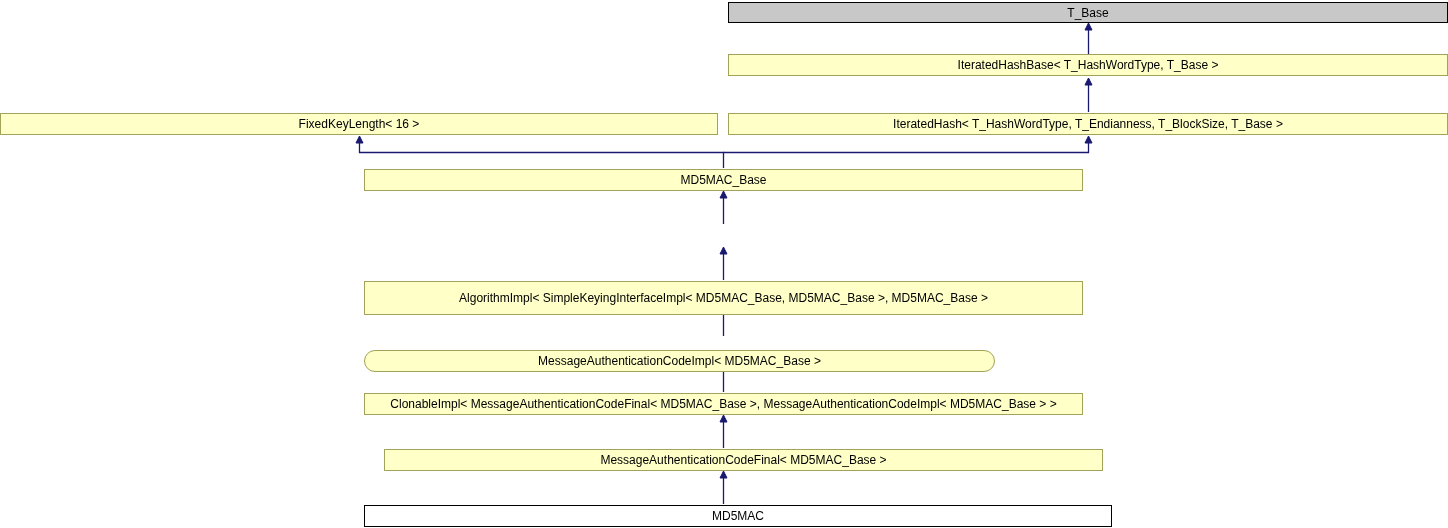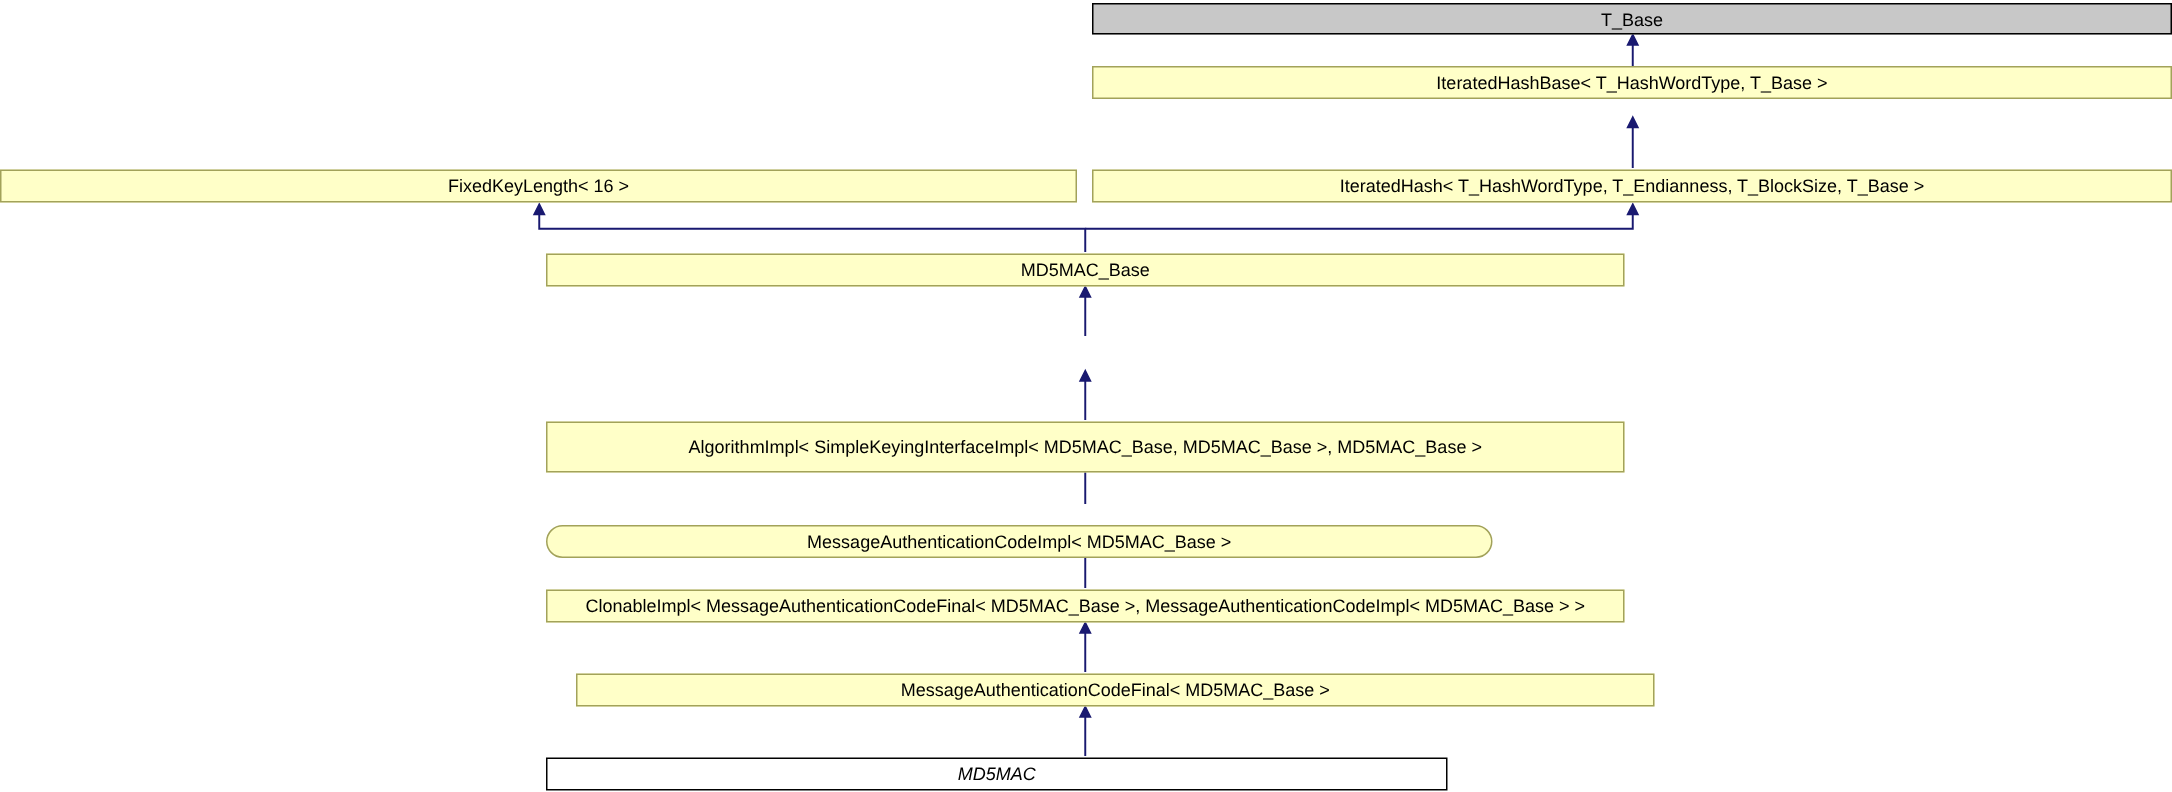--- a/index.html
+++ b/index.html
@@ -55,22 +55,22 @@
       <polygon points="723.5,303 720,310 727,310" fill="#191970" stroke="#191970"></polygon>
       <polyline points="723.5,392 723.5,365" fill="none" stroke="#191970" stroke-width="1.3"></polyline>
       <polygon points="723.5,359 720,366 727,366" fill="#191970" stroke="#191970"></polygon>
       <polyline points="723.5,448 723.5,421" fill="none" stroke="#191970" stroke-width="1.3"></polyline>
       <polygon points="723.5,415 720,422 727,422" fill="#191970" stroke="#191970"></polygon>
       <polyline points="723.5,504 723.5,477" fill="none" stroke="#191970" stroke-width="1.3"></polyline>
       <polygon points="723.5,471 720,478 727,478" fill="#191970" stroke="#191970"></polygon>
     </svg>
 
 <div class="node undocumented" style="left: 728px; top: 2px; width: 720px; height: 21px;">T_Base</div>
-    <div class="node documented" style="left: 728px; top: 44px; width: 720px; height: 22px;">IteratedHashBase&lt; T_HashWordType, T_Base &gt;</div>
+    <div class="node documented" style="left: 728px; top: 54px; width: 720px; height: 22px;">IteratedHashBase&lt; T_HashWordType, T_Base &gt;</div>
     <div class="node documented" style="left: 0px; top: 113px; width: 718px; height: 22px;">FixedKeyLength&lt; 16 &gt;</div>
     <div class="node documented" style="left: 728px; top: 113px; width: 720px; height: 22px;">IteratedHash&lt; T_HashWordType, T_Endianness, T_BlockSize, T_Base &gt;</div>
     <div class="node documented" style="left: 364px; top: 169px; width: 719px; height: 22px;">MD5MAC_Base</div>
     <div class="node documented" style="left: 364px; top: 281px; width: 719px; height: 34px;">AlgorithmImpl&lt; SimpleKeyingInterfaceImpl&lt; MD5MAC_Base, MD5MAC_Base &gt;, MD5MAC_Base &gt;</div>
     <div class="node documented" style="left: 364px; top: 350px; width: 631px; height: 22px; border-radius: 11px;">MessageAuthenticationCodeImpl&lt; MD5MAC_Base &gt;</div>
     <div class="node documented" style="left: 364px; top: 393px; width: 719px; height: 22px;">ClonableImpl&lt; MessageAuthenticationCodeFinal&lt; MD5MAC_Base &gt;, MessageAuthenticationCodeImpl&lt; MD5MAC_Base &gt; &gt;</div>
     <div class="node documented" style="left: 364px; top: 449px; width: 719px; height: 22px; margin-left: 20px;">MessageAuthenticationCodeFinal&lt; MD5MAC_Base &gt;</div>
-    <div class="node current" style="left: 364px; top: 505px; width: 601px; height: 22px; font-style: italic;">MD5MAC</div>
+    <div class="node current" style="left: 364px; top: 505px; width: 748px; height: 22px;">MD5MAC</div>
   </div>
 
 </body></html>

